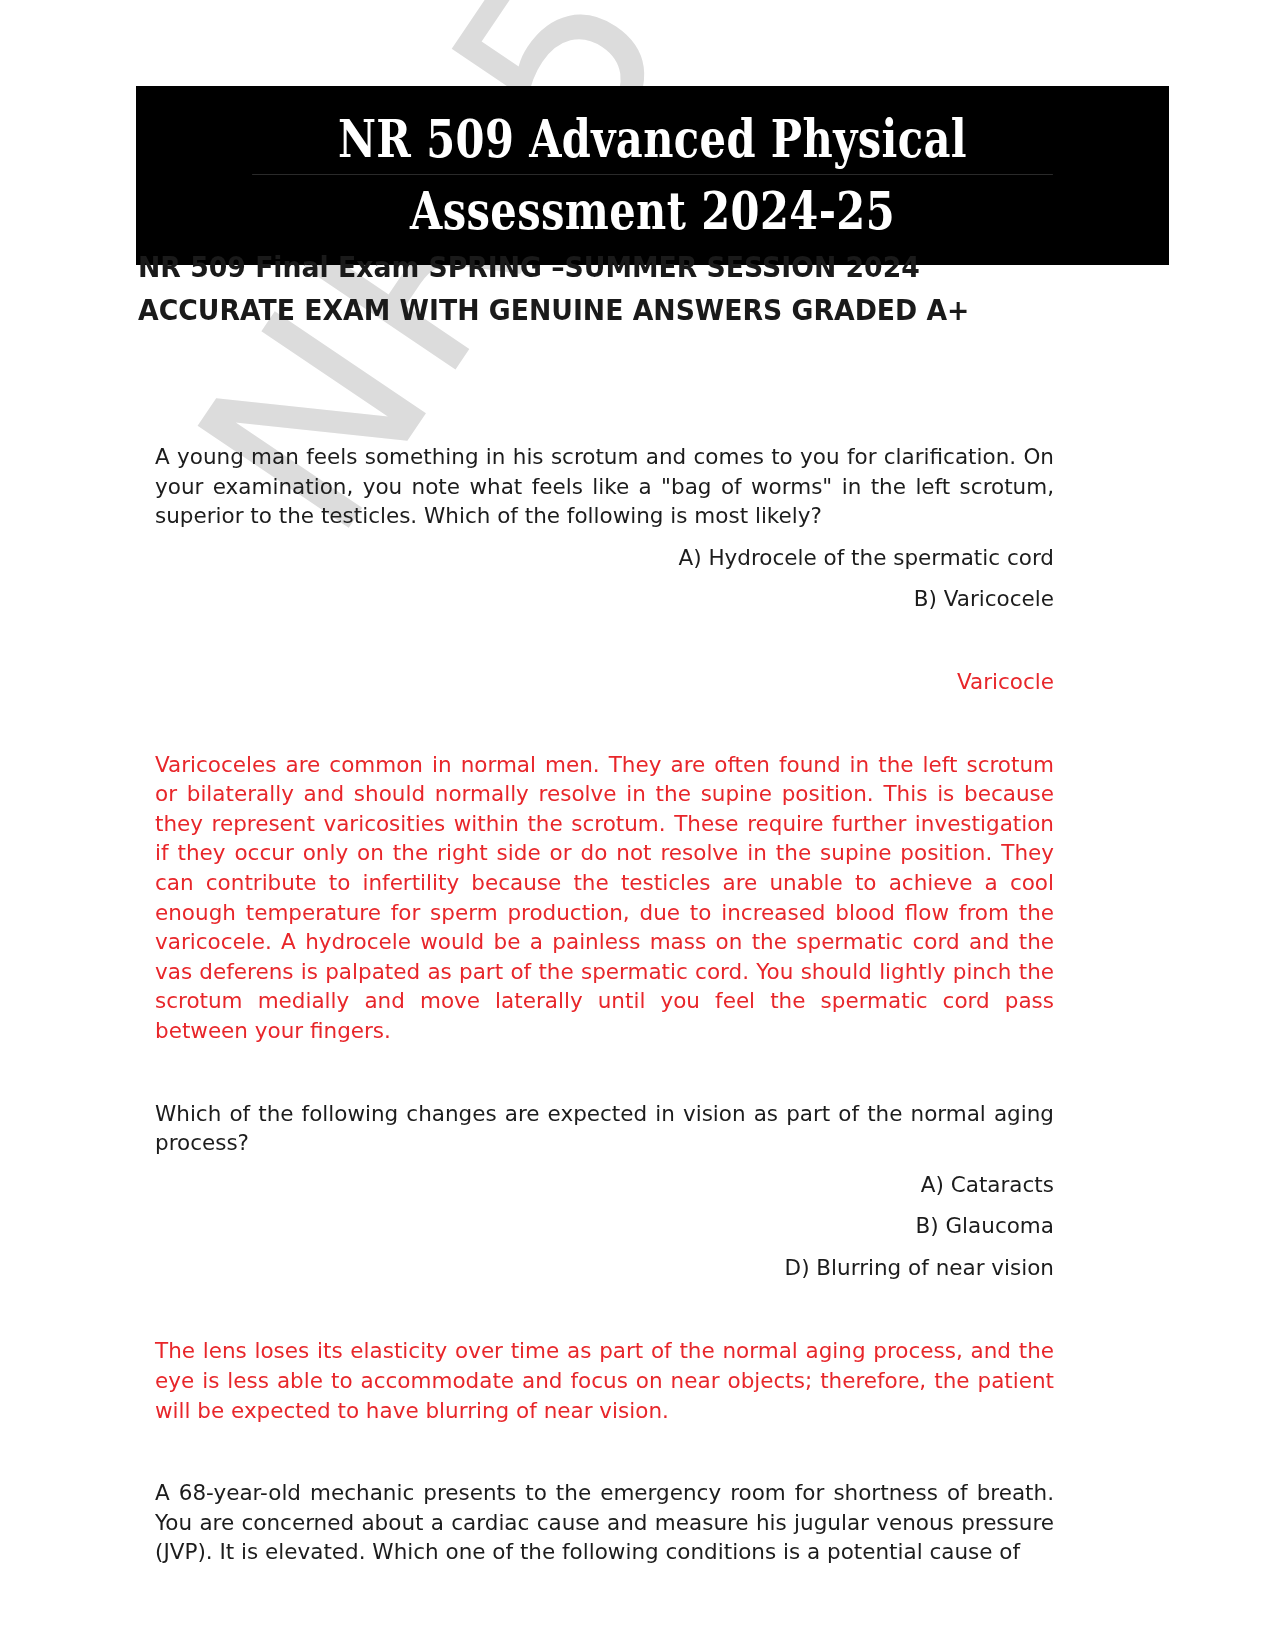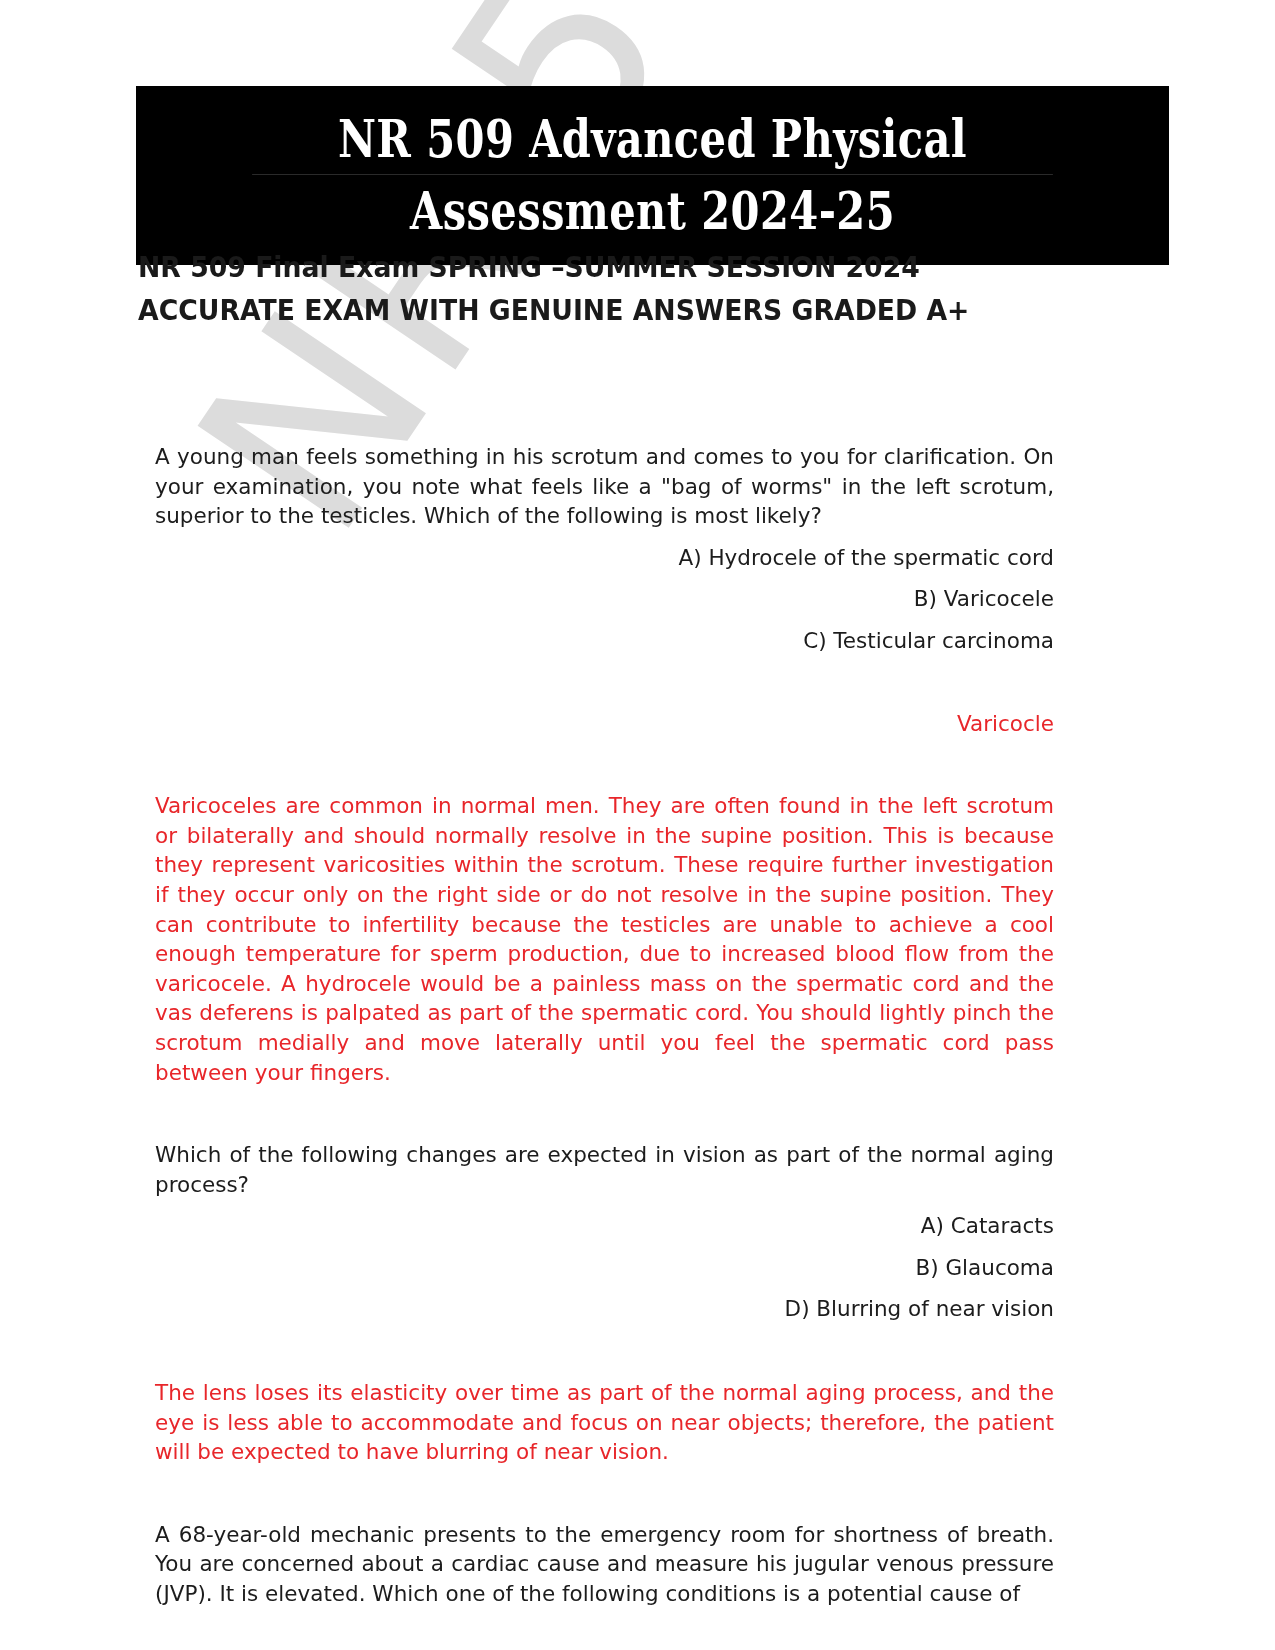--- a/index.html
+++ b/index.html
@@ -143,21 +143,20 @@
   <div class="subtitle">
     <div>NR 509 Final Exam SPRING –SUMMER SESSION 2024</div>
     <div>ACCURATE EXAM WITH GENUINE ANSWERS GRADED A+</div>
   </div>
 
   <div class="body-wrap">
 
     <p class="para">A young man feels something in his scrotum and comes to you for clarification. On your examination, you note what feels like a "bag of worms" in the left scrotum, superior to the testicles. Which of the following is most likely?</p>
     <p class="para nojust">A) Hydrocele of the spermatic cord</p>
     <p class="para nojust">B) Varicocele</p>
-    <p class="para nojust">C) Testicular carcinoma</p>
 
     <div class="spacer-sm"></div>
 
     <p class="para nojust red">Varicocle</p>
 
     <div class="spacer-sm"></div>
 
     <p class="para red">Varicoceles are common in normal men. They are often found in the left scrotum or bilaterally and should normally resolve in the supine position. This is because they represent varicosities within the scrotum. These require further investigation if they occur only on the right side or do not resolve in the supine position. They can contribute to infertility because the testicles are unable to achieve a cool enough temperature for sperm production, due to increased blood flow from the varicocele. A hydrocele would be a painless mass on the spermatic cord and the vas deferens is palpated as part of the spermatic cord. You should lightly pinch the scrotum medially and move laterally until you feel the spermatic cord pass between your fingers.</p>
 
     <div class="spacer-sm"></div>

